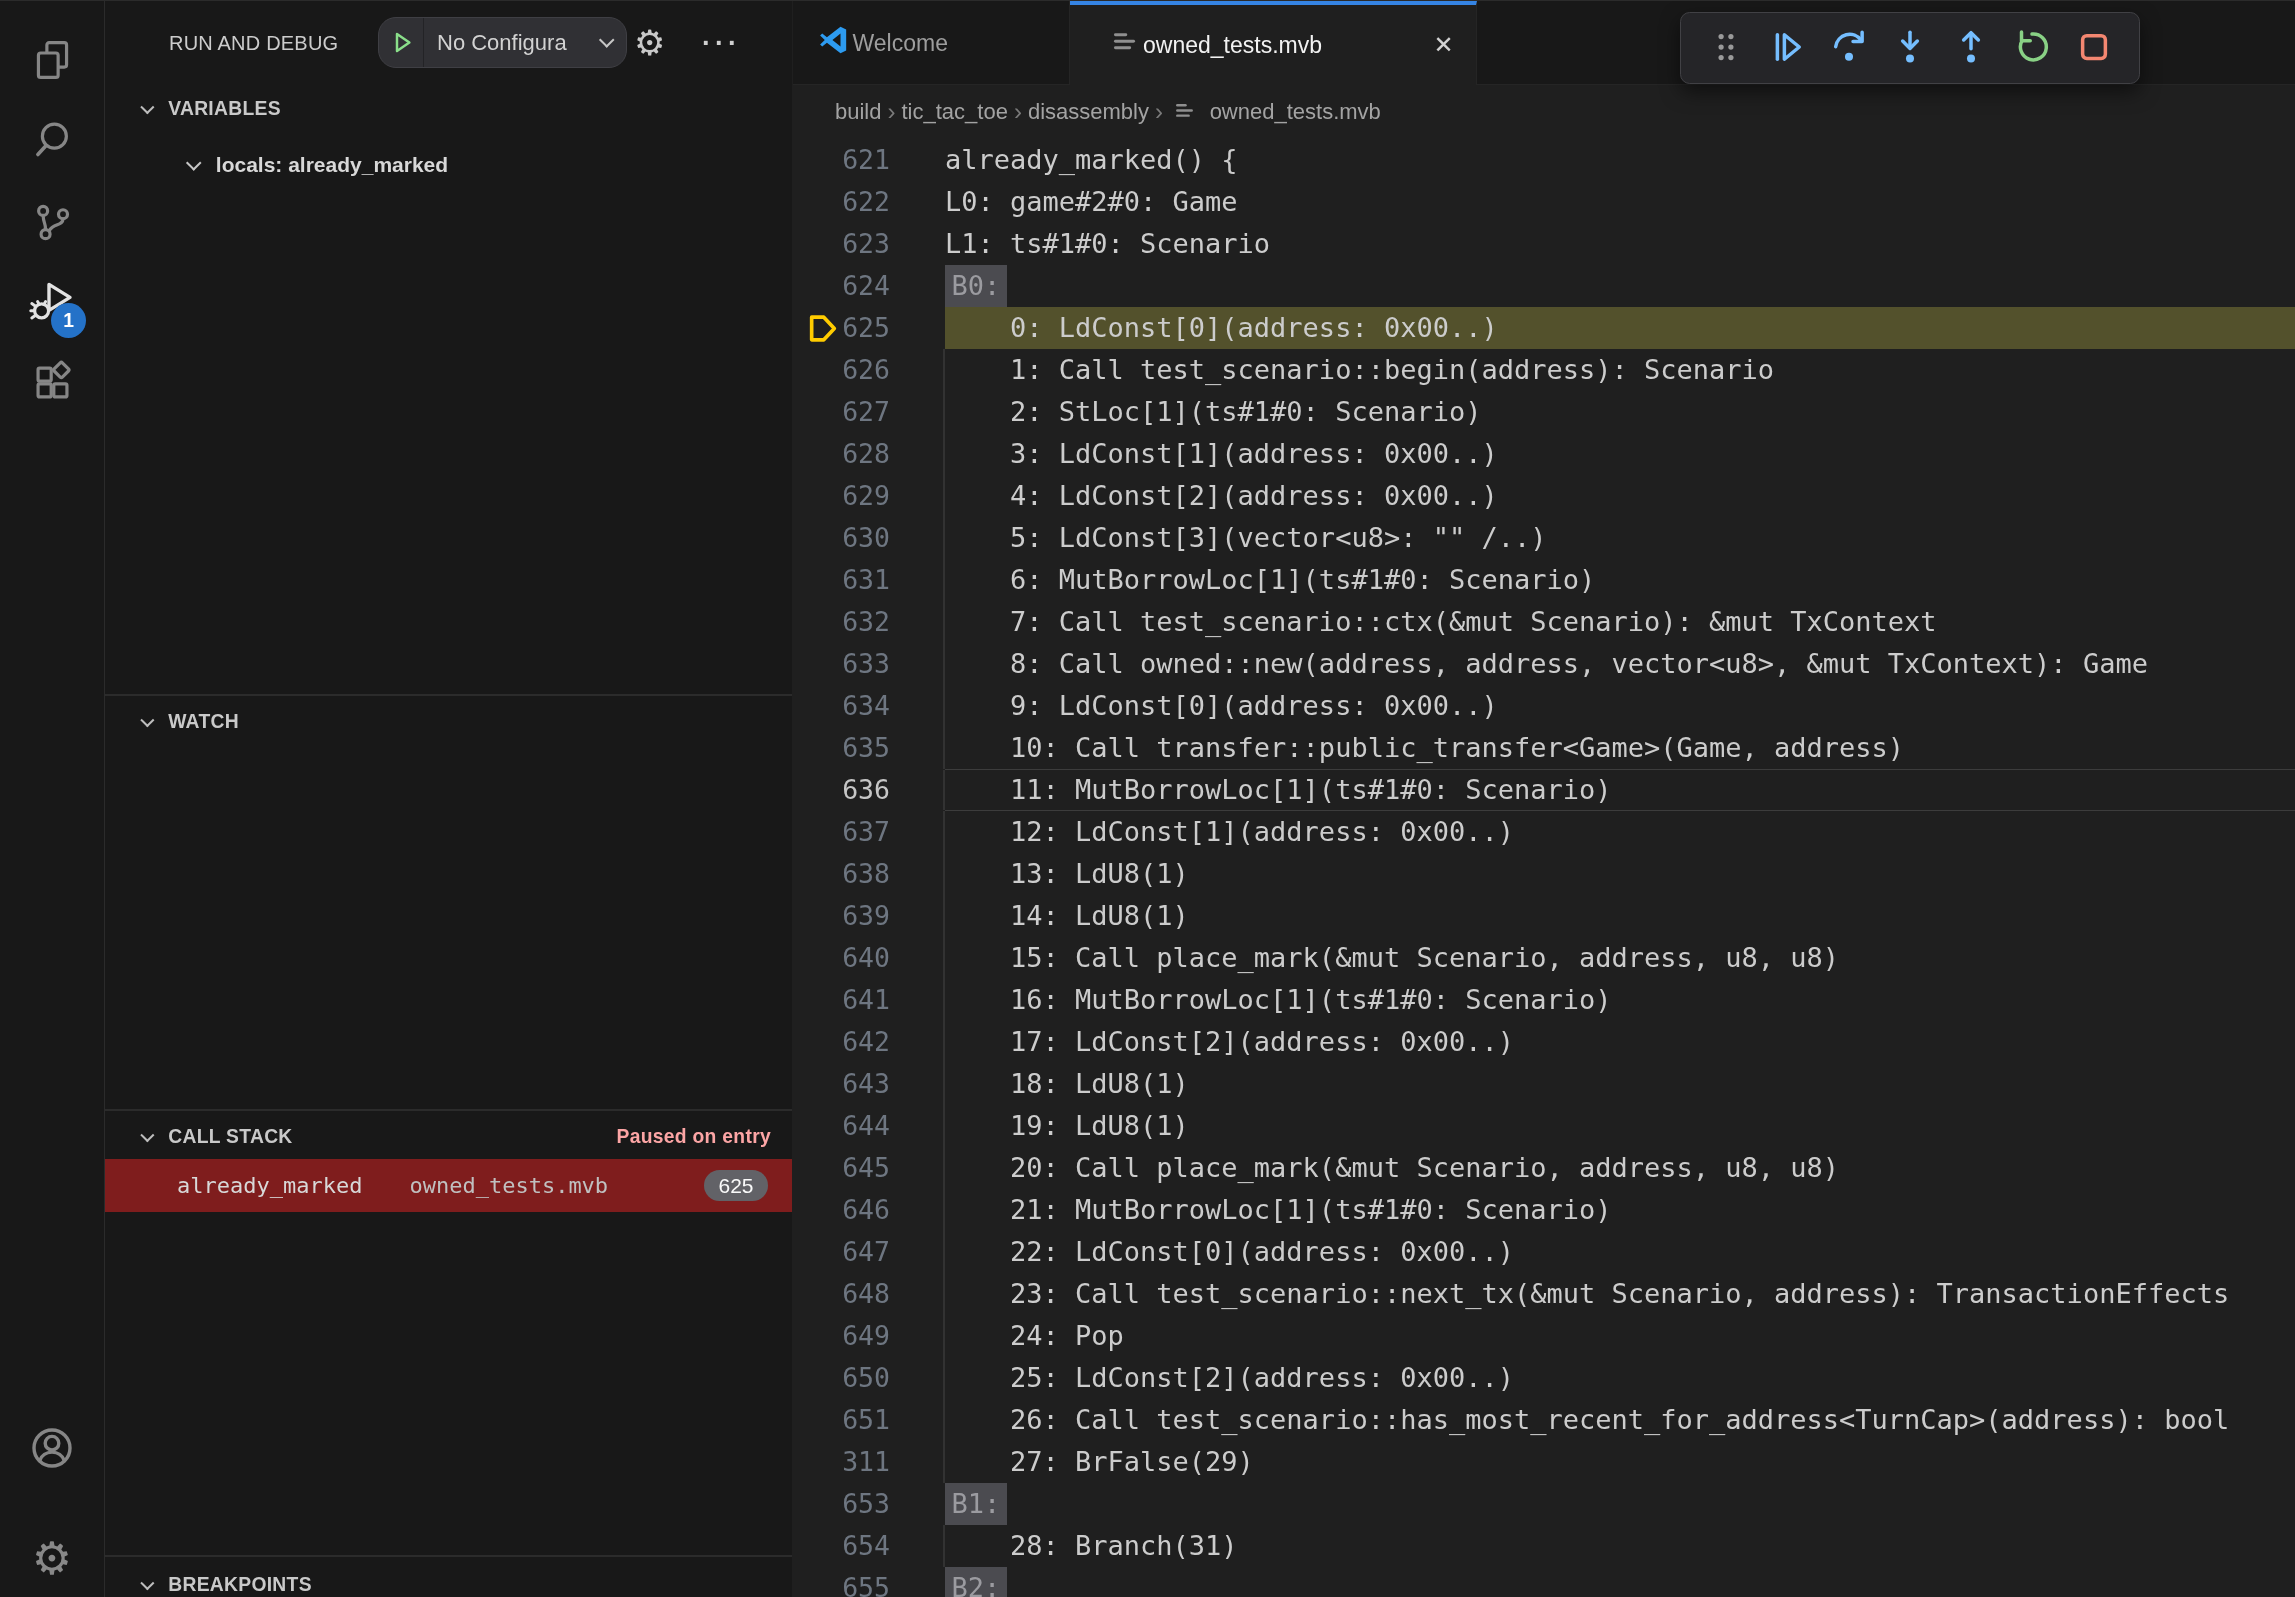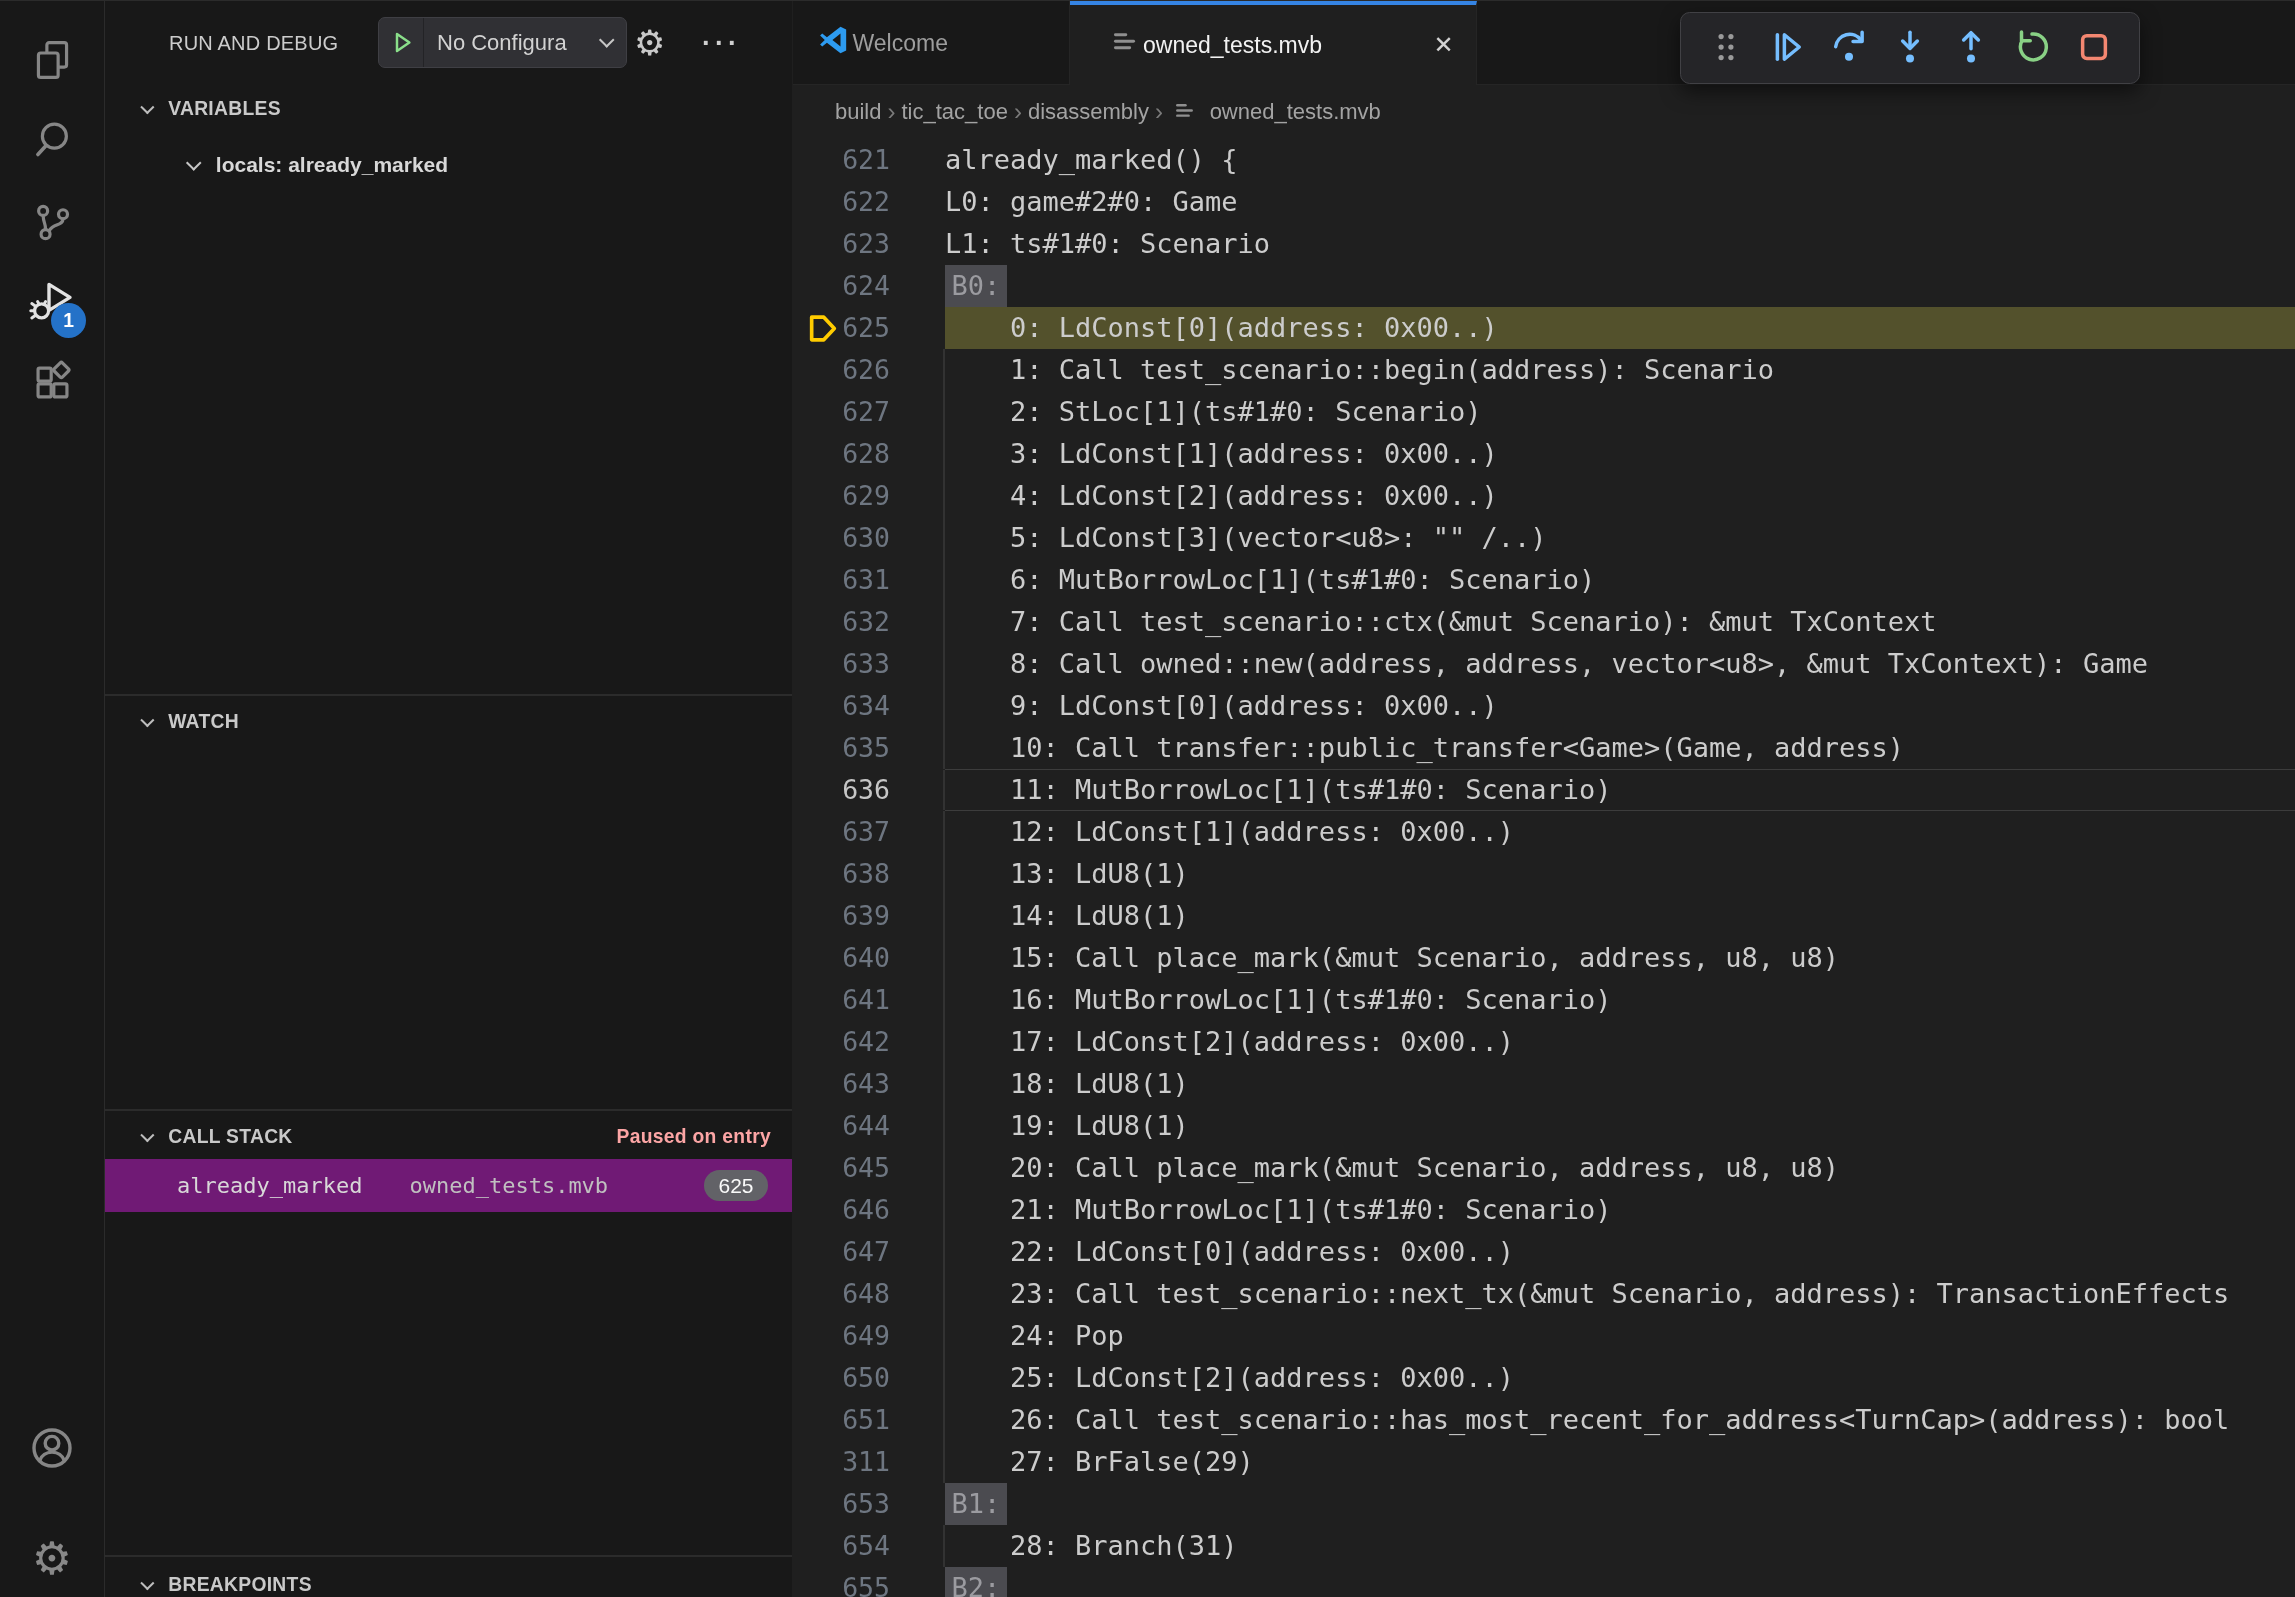--- a/index.html
+++ b/index.html
@@ -19,21 +19,21 @@
     border-radius:50%; background:#2472c8; color:#fff; font-size:19.3px; font-weight:700;
     display:flex; align-items:center; justify-content:center; }
   .gear-glyph { font-size:45px; color:#888; line-height:1; }
   
   .sidebar { position:absolute; left:105px; top:0; width:687px; height:100%;
     background:#181818; z-index:3; }
   .sb-header { position:absolute; top:0; left:0; width:100%; height:84px; }
   .sb-title { position:absolute; left:64px; top:0; height:84px; display:flex; align-items:center;
     font-size:20px; color:#cccccc; letter-spacing:0.2px; }
   .cfg-dropdown { position:absolute; left:273px; top:16px; width:249px; height:51px;
-    background:#303034; border:0.8px solid #3f3f44; border-radius:7px;
+    background:#303034; border:0.8px solid #3f3f44; border-radius:18px;
     display:flex; align-items:center; overflow:hidden; }
   .cfg-play { width:45px; height:100%; display:flex; align-items:center; justify-content:center;
     border-right:0.8px solid #232326; flex:none; }
   .cfg-label { flex:1; padding-left:13px; font-size:22px; color:#d2d2d2;
     white-space:nowrap; overflow:hidden; }
   .cfg-chevron { flex:none; margin:0 11.3px 0 1.6px; }
   .chev { display:inline-block; width:11.3px; height:11.3px;
     border-left:2.1px solid #c6c6c6; border-bottom:2.1px solid #c6c6c6;
     transform:rotate(-45deg) translateY(-2.4px); }
   .sb-gear { position:absolute; left:529px; top:0; height:84px; display:flex; align-items:center;
@@ -44,21 +44,21 @@
     display:flex; align-items:center; gap:14.5px; padding-left:39px;
     font-size:19.3px; font-weight:700; color:#c9c9c9; letter-spacing:0.3px; }
   .sb-section-header .chev { width:9.7px; height:9.7px; border-color:#bdbdbd; }
   .sb-divider { position:absolute; left:0; width:100%; height:1.6px; background:#2b2b2b; }
   .locals-row { position:absolute; left:0; width:100%; height:43px; top:142px;
     display:flex; align-items:center; gap:14.5px; padding-left:85px;
     font-size:21px; font-weight:700; color:#d8d8d8; }
   .cs-status { position:absolute; right:21px; top:0; height:39px; display:flex; align-items:center;
     font-size:19.3px; font-weight:700; color:#fca5a5; }
   .frame-row { position:absolute; left:0; width:100%; height:53px; top:1158px;
-    background:#701a75; display:flex; align-items:center;
+    background:#7f1d1d; display:flex; align-items:center;
     padding:0 24px 0 72px; font-family:"DejaVu Sans Mono", monospace; }
   .frame-name { font-size:22px; color:#d8d8d8; }
   .frame-file { font-size:22px; color:#c0c0c0; margin-left:47px; }
   .frame-badge { margin-left:auto; background:#626267; color:#fafafa; border-radius:19.3px;
     padding:3.2px 14.5px; font-size:21px; font-family:"Liberation Sans",sans-serif; }
   
   .editor { position:absolute; left:793px; top:0; right:0; height:100%; background:#1f1f1f; }
   .tabbar { position:relative; height:84px; background:#181818;
     border-bottom:0.8px solid #252525; display:flex; }
   .tab { display:flex; align-items:center; gap:3px; padding:0 22.5px;

